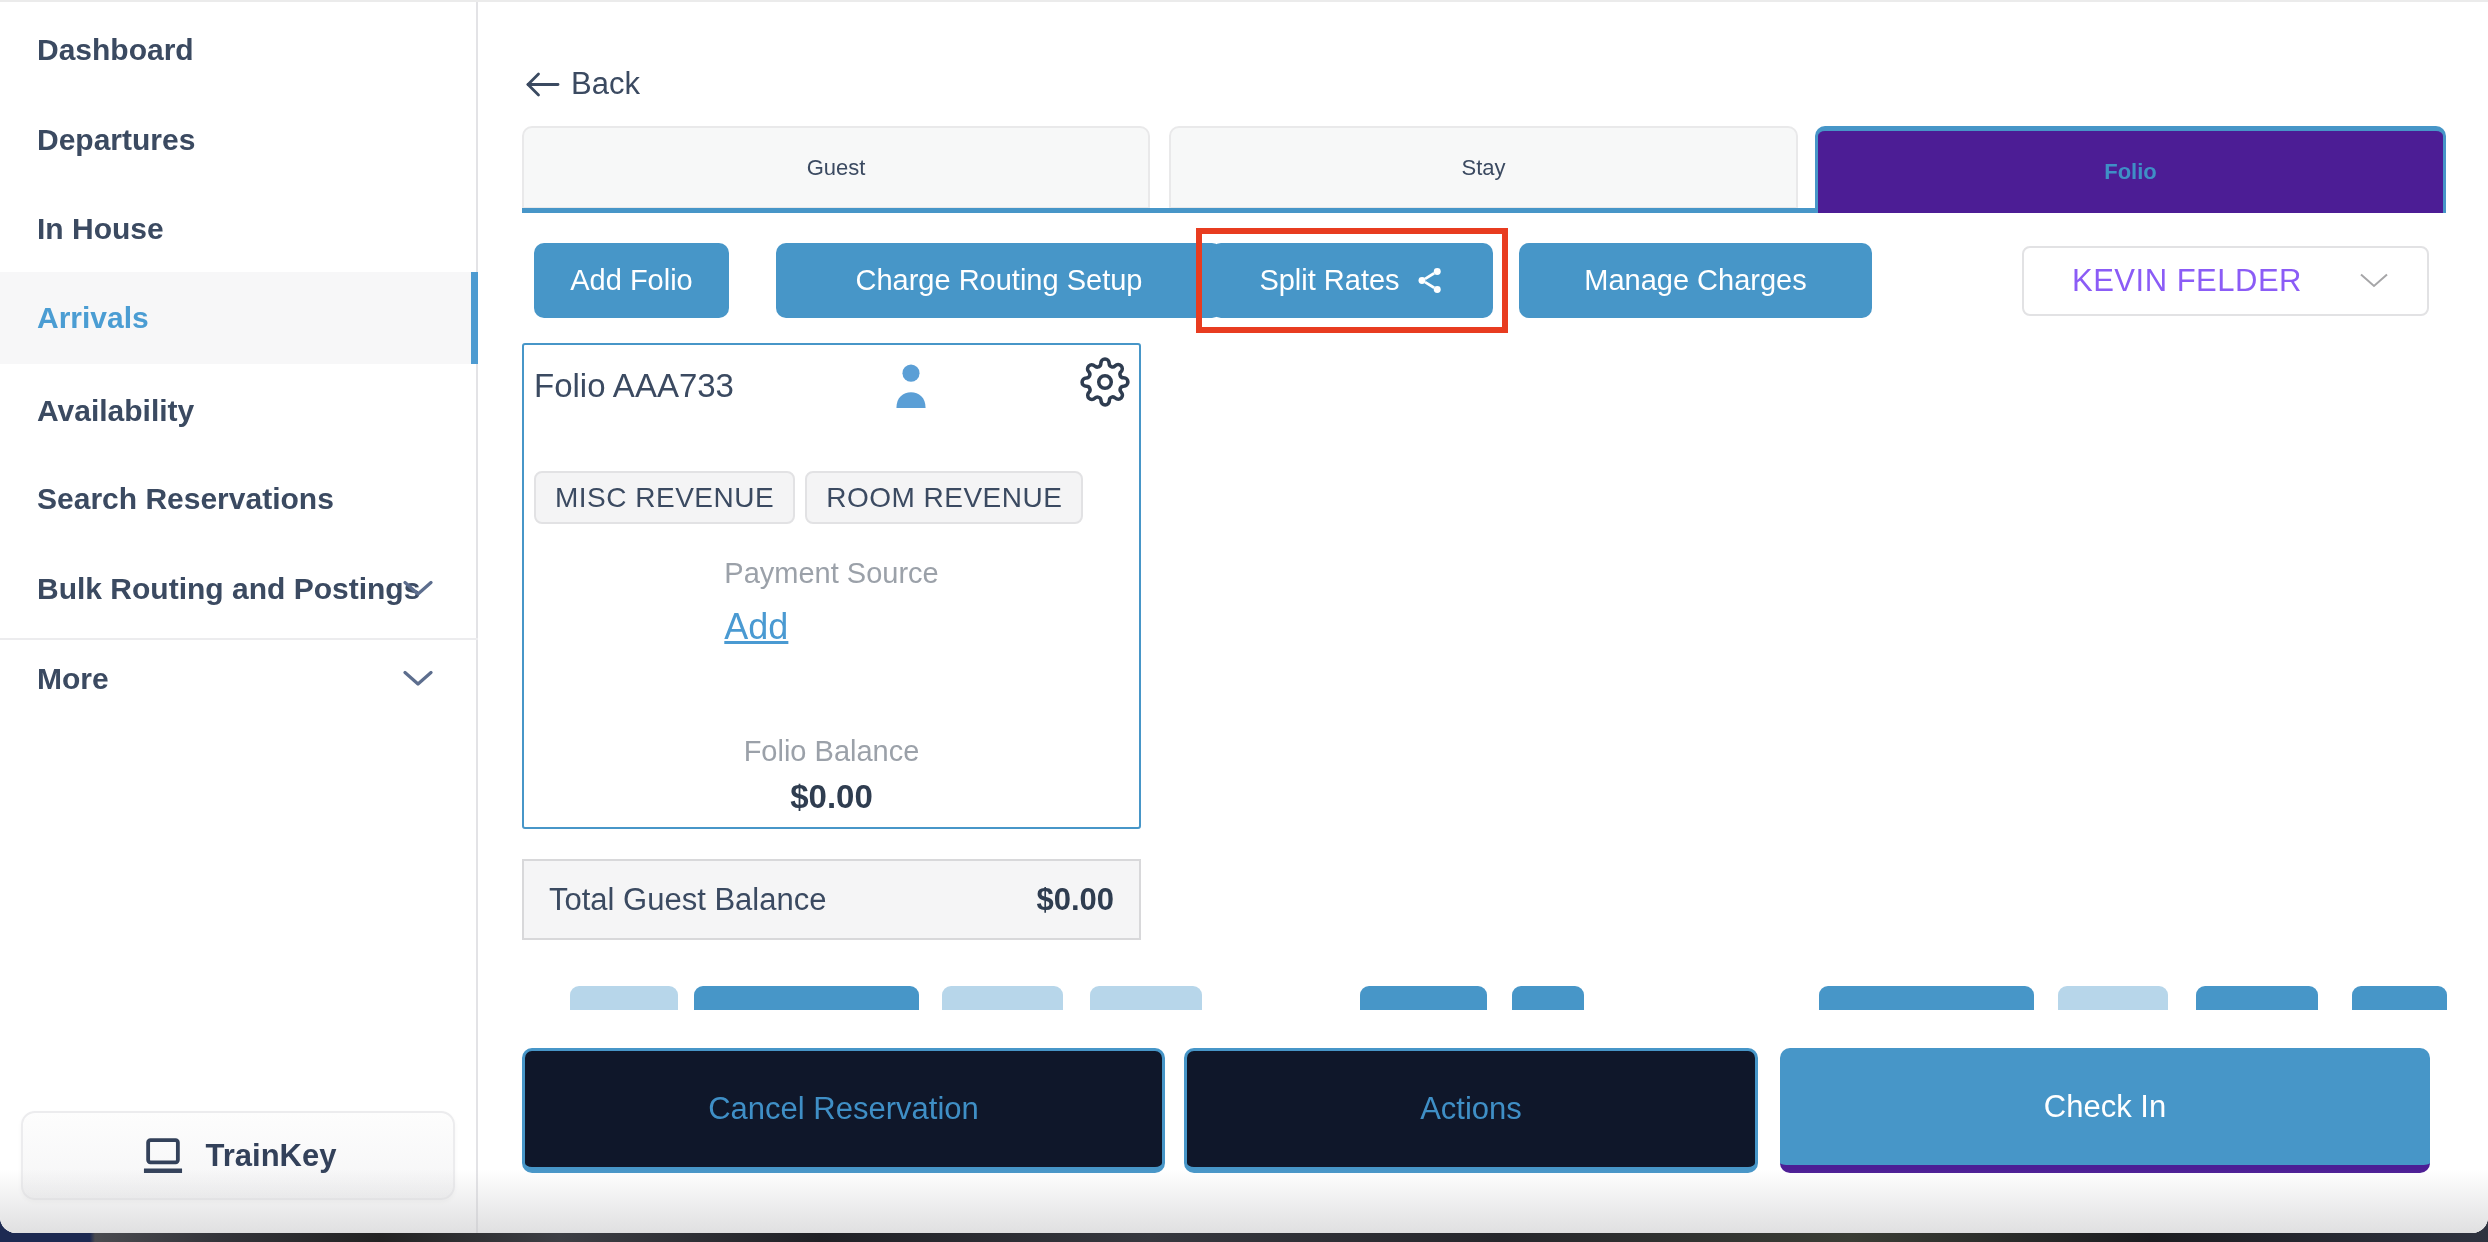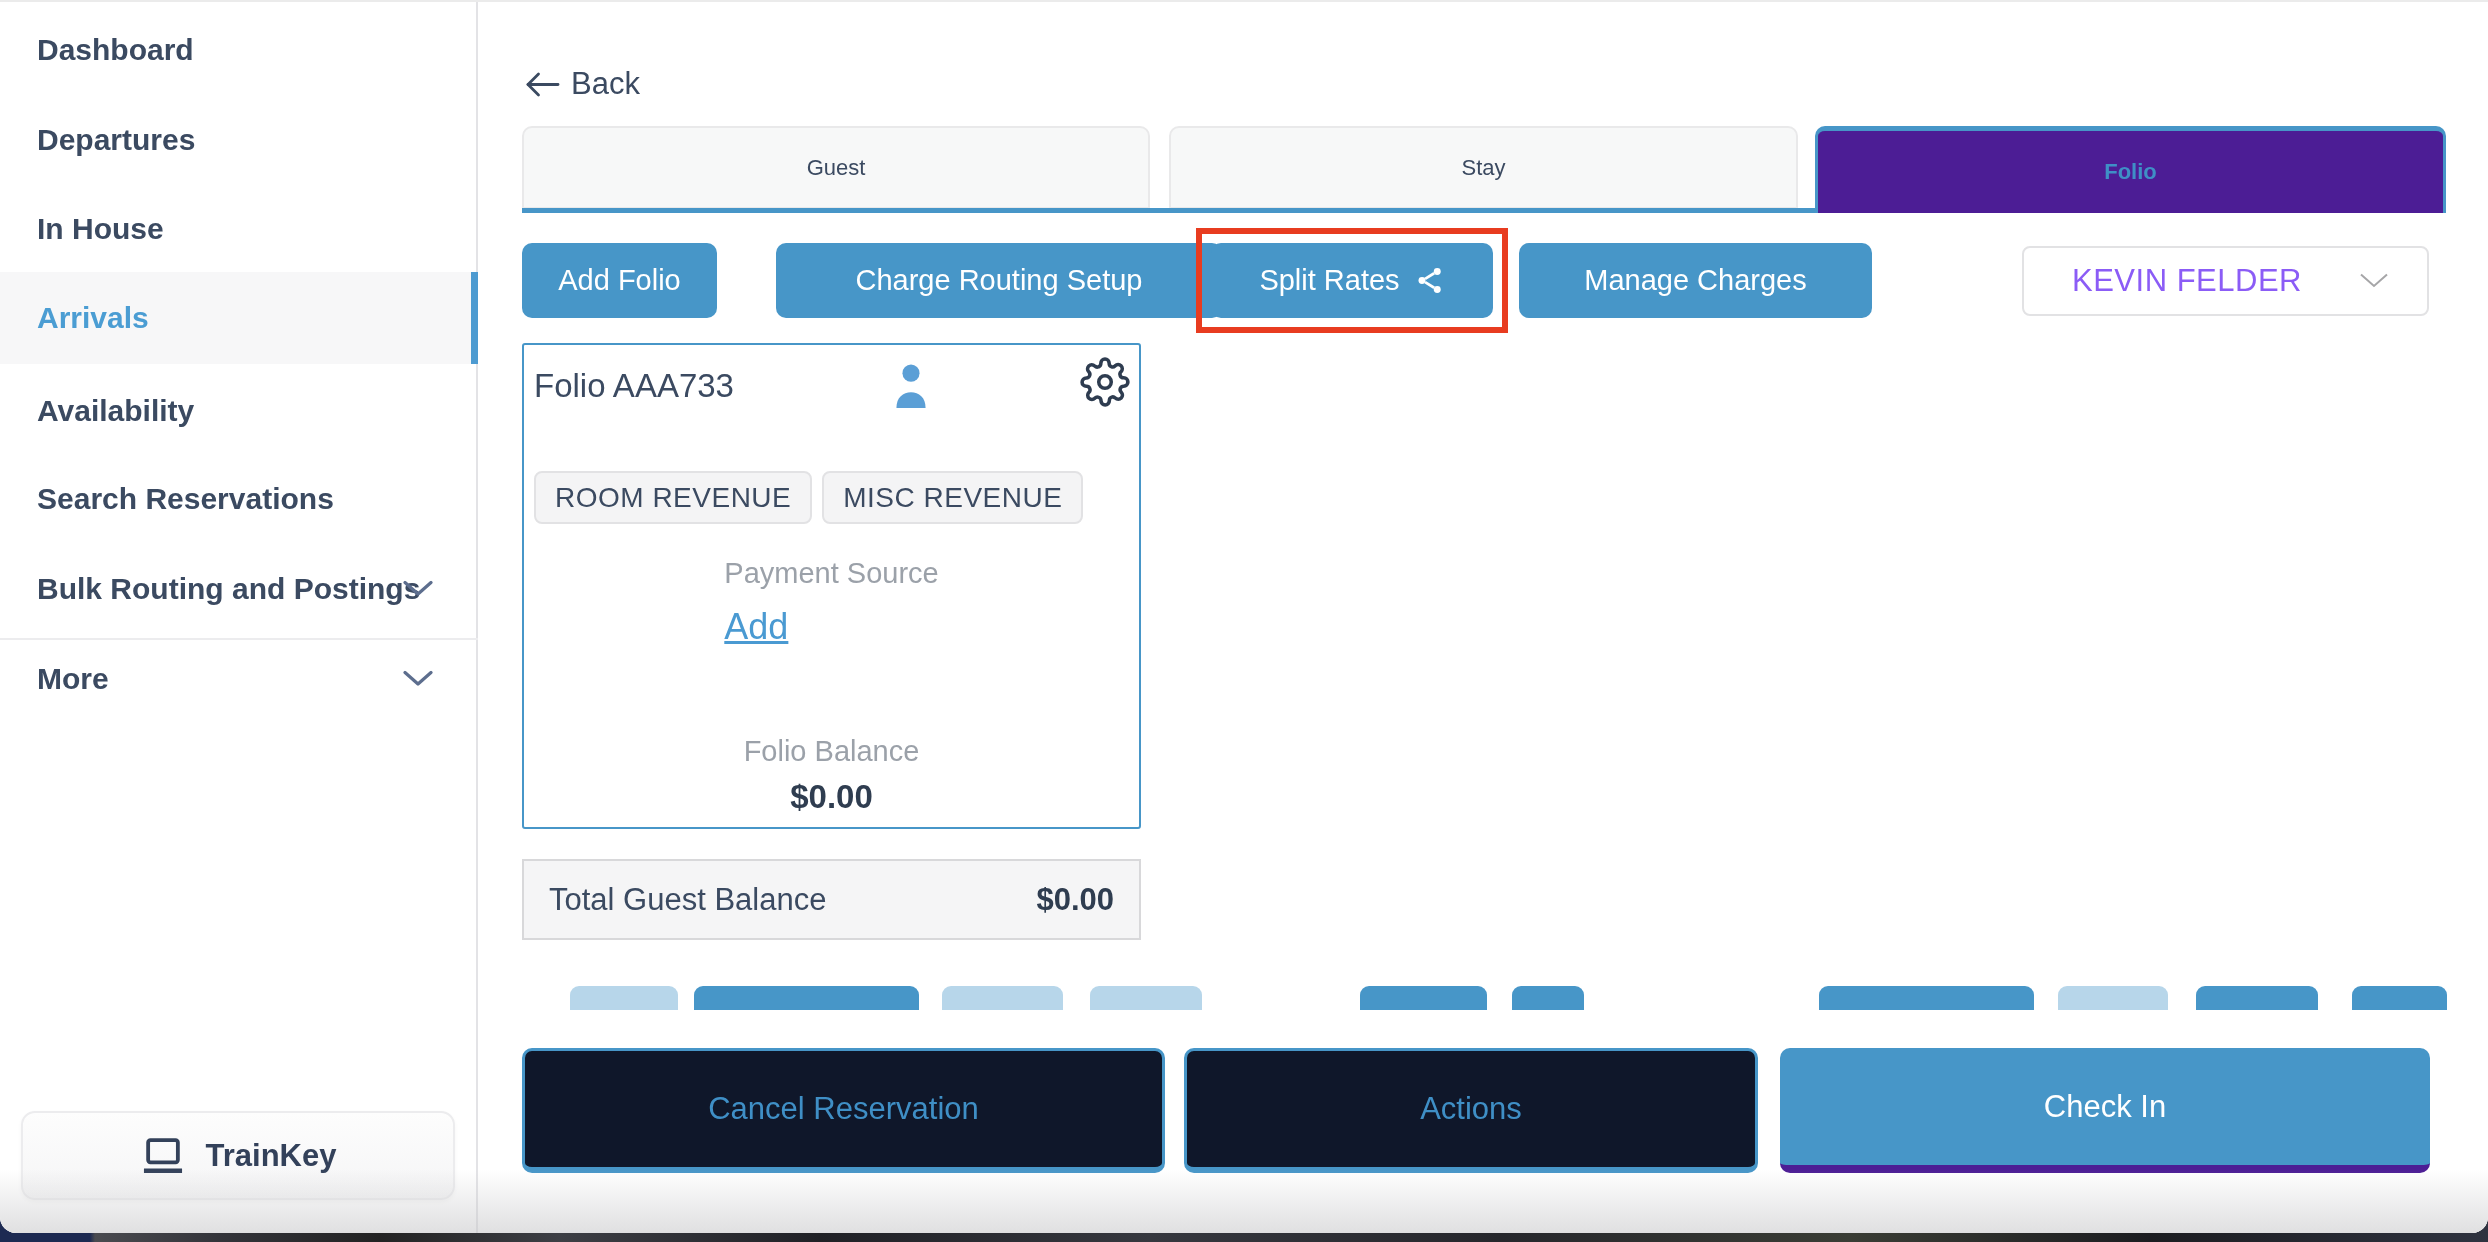--- a/index.html
+++ b/index.html
@@ -72,21 +72,21 @@
     border:3px solid var(--blue);border-top-width:5px;border-bottom:none;
     color:var(--blue-text);font-weight:bold;z-index:2;
   }
   
   .toolbar{position:absolute;left:44px;top:241px;width:1924px;height:75px;}
   .btn{
     position:absolute;top:0;height:75px;border:none;border-radius:10px;
     background:var(--blue);color:#fff;font-family:inherit;font-size:29px;
     display:flex;align-items:center;justify-content:center;gap:14px;cursor:pointer;
   }
-  .b-add{left:0;width:195px;}
+  .b-add{left:12px;width:195px;}
   .b-route{left:254px;width:446px;}
   .b-manage{left:997px;width:353px;}
   .red-box{
     position:absolute;left:674px;top:-15px;width:312px;height:105px;
     border:6px solid var(--red);padding:9px;
   }
   .b-split{position:static;width:282px;height:75px;}
   .guest-select{
     position:absolute;left:1500px;top:3px;width:407px;height:70px;
     background:#fff;border:2px solid #e2e2e4;border-radius:8px;
@@ -249,22 +249,22 @@
           <path d="M2.8 30 c0-6.8 4.2-10 9.2-10 s9.2 3.2 9.2 10 z" fill="#5b9fd6"></path>
         </svg>
       </span>
       <span class="gear-icon">
         <svg width="50" height="50" viewBox="0 0 24 24" fill="none" stroke="#2e3c50" stroke-width="1.7" stroke-linecap="round" stroke-linejoin="round">
           <circle cx="12" cy="12" r="3"></circle>
           <path d="M19.4 15a1.65 1.65 0 0 0 .33 1.82l.06.06a2 2 0 0 1 0 2.83 2 2 0 0 1-2.83 0l-.06-.06a1.65 1.65 0 0 0-1.82-.33 1.65 1.65 0 0 0-1 1.51V21a2 2 0 0 1-2 2 2 2 0 0 1-2-2v-.09A1.65 1.65 0 0 0 9 19.4a1.65 1.65 0 0 0-1.82.33l-.06.06a2 2 0 0 1-2.83 0 2 2 0 0 1 0-2.83l.06-.06a1.65 1.65 0 0 0 .33-1.82 1.65 1.65 0 0 0-1.51-1H3a2 2 0 0 1-2-2 2 2 0 0 1 2-2h.09A1.65 1.65 0 0 0 4.6 9a1.65 1.65 0 0 0-.33-1.82l-.06-.06a2 2 0 0 1 0-2.83 2 2 0 0 1 2.83 0l.06.06a1.65 1.65 0 0 0 1.82.33H9a1.65 1.65 0 0 0 1-1.51V3a2 2 0 0 1 2-2 2 2 0 0 1 2 2v.09a1.65 1.65 0 0 0 1 1.51 1.65 1.65 0 0 0 1.82-.33l.06-.06a2 2 0 0 1 2.83 0 2 2 0 0 1 0 2.83l-.06.06a1.65 1.65 0 0 0-.33 1.82V9a1.65 1.65 0 0 0 1.51 1H21a2 2 0 0 1 2 2 2 2 0 0 1-2 2h-.09a1.65 1.65 0 0 0-1.51 1z"></path>
         </svg>
       </span>
       <div class="chips">
+        <span class="chip">MISC REVENUE</span>
         <span class="chip">ROOM REVENUE</span>
-        <span class="chip">MISC REVENUE</span>
       </div>
       <div class="pay-block">
         <div class="pay-inner">
           <div class="gray-label">Payment Source</div>
           <a class="add-link">Add</a>
         </div>
       </div>
       <div class="balance-block">
         <div class="gray-label">Folio Balance</div>
         <div class="balance-val">$0.00</div>

